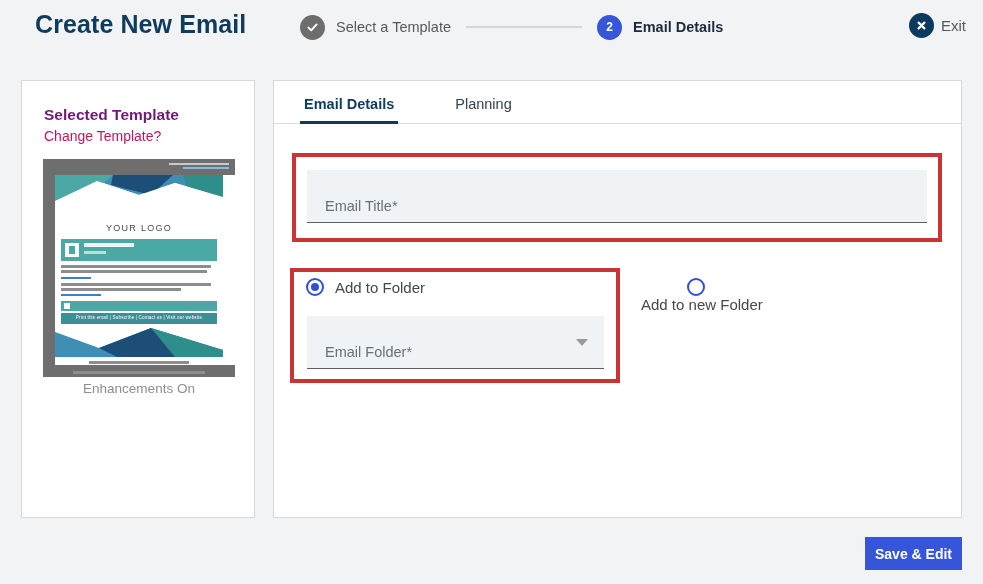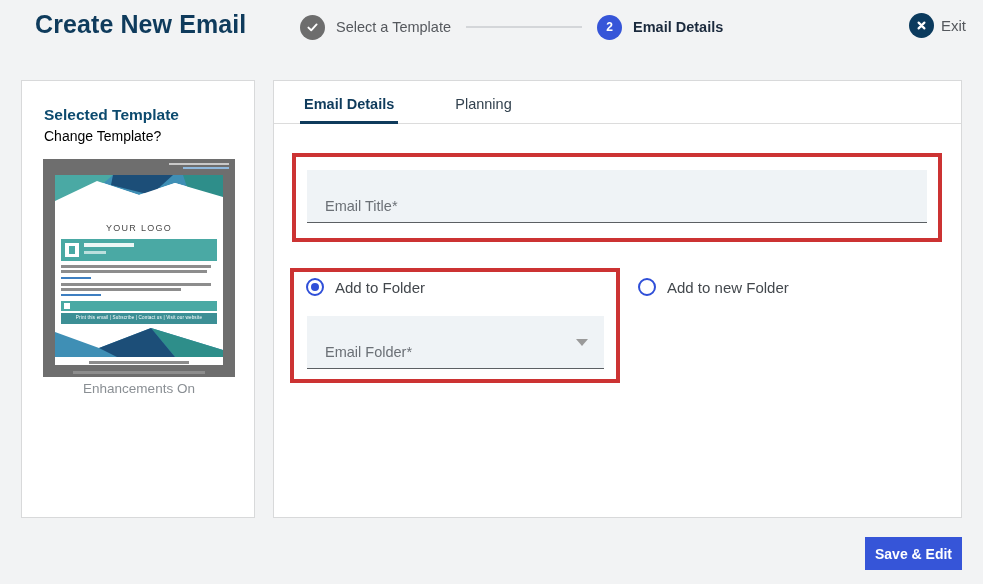--- a/index.html
+++ b/index.html
@@ -106,27 +106,27 @@
     width: 234px; height: 438px;
     background: #ffffff;
     border: 1px solid #d8d9da;
     box-sizing: border-box;
   }
   .left-heading {
     position: absolute;
     left: 22px; top: 25px;
     font-size: 15.5px;
     font-weight: bold;
-    color: #0c4a6e;
+    color: #701a75;
   }
   .change-template {
     position: absolute;
     left: 22px; top: 47px;
     font-size: 14px;
-    color: #000000;
+    color: #be185d;
     cursor: pointer;
   }
 
   
   .thumb {
     position: absolute;
     left: 21px; top: 78px;
     width: 192px; height: 218px;
     background: #6e6e6e;
     overflow: hidden;
@@ -136,20 +136,21 @@
     right: 6px; top: 4px;
     width: 66px; height: 9px;
   }
   .tline { background: #c9c9c9; height: 2px; margin-bottom: 2px; }
   .tline.b { background: #8fb8dd; width: 46px; float: right; }
   .thumb-body {
     position: absolute;
     left: 12px; top: 16px;
     width: 168px; height: 190px;
     background: #ffffff;
+    padding-left: 16px;
   }
   .wave-top { position: absolute; left: 0; top: 0; width: 168px; height: 42px; }
   .logo-text {
     position: absolute;
     left: 0; top: 48px;
     width: 168px;
     text-align: center;
     font-size: 9px;
     letter-spacing: 1.3px;
     color: #4a4a4a;
@@ -303,21 +304,21 @@
   }
   .email-title-label { left: 18px; top: 28px; }
 
   .radio-row {
     position: absolute;
     top: 197px;
     display: flex;
     align-items: center;
   }
   .radio-row.one { left: 32px; }
-  .radio-row.two { left: 364px; }
+  .radio-row.two { left: 356px; flex-direction: column; }
   .radio {
     width: 18px; height: 18px;
     border-radius: 50%;
     border: 2.5px solid #2f4fd8;
     box-sizing: border-box;
     flex: none;
     display: flex;
     align-items: center;
     justify-content: center;
     cursor: pointer;

